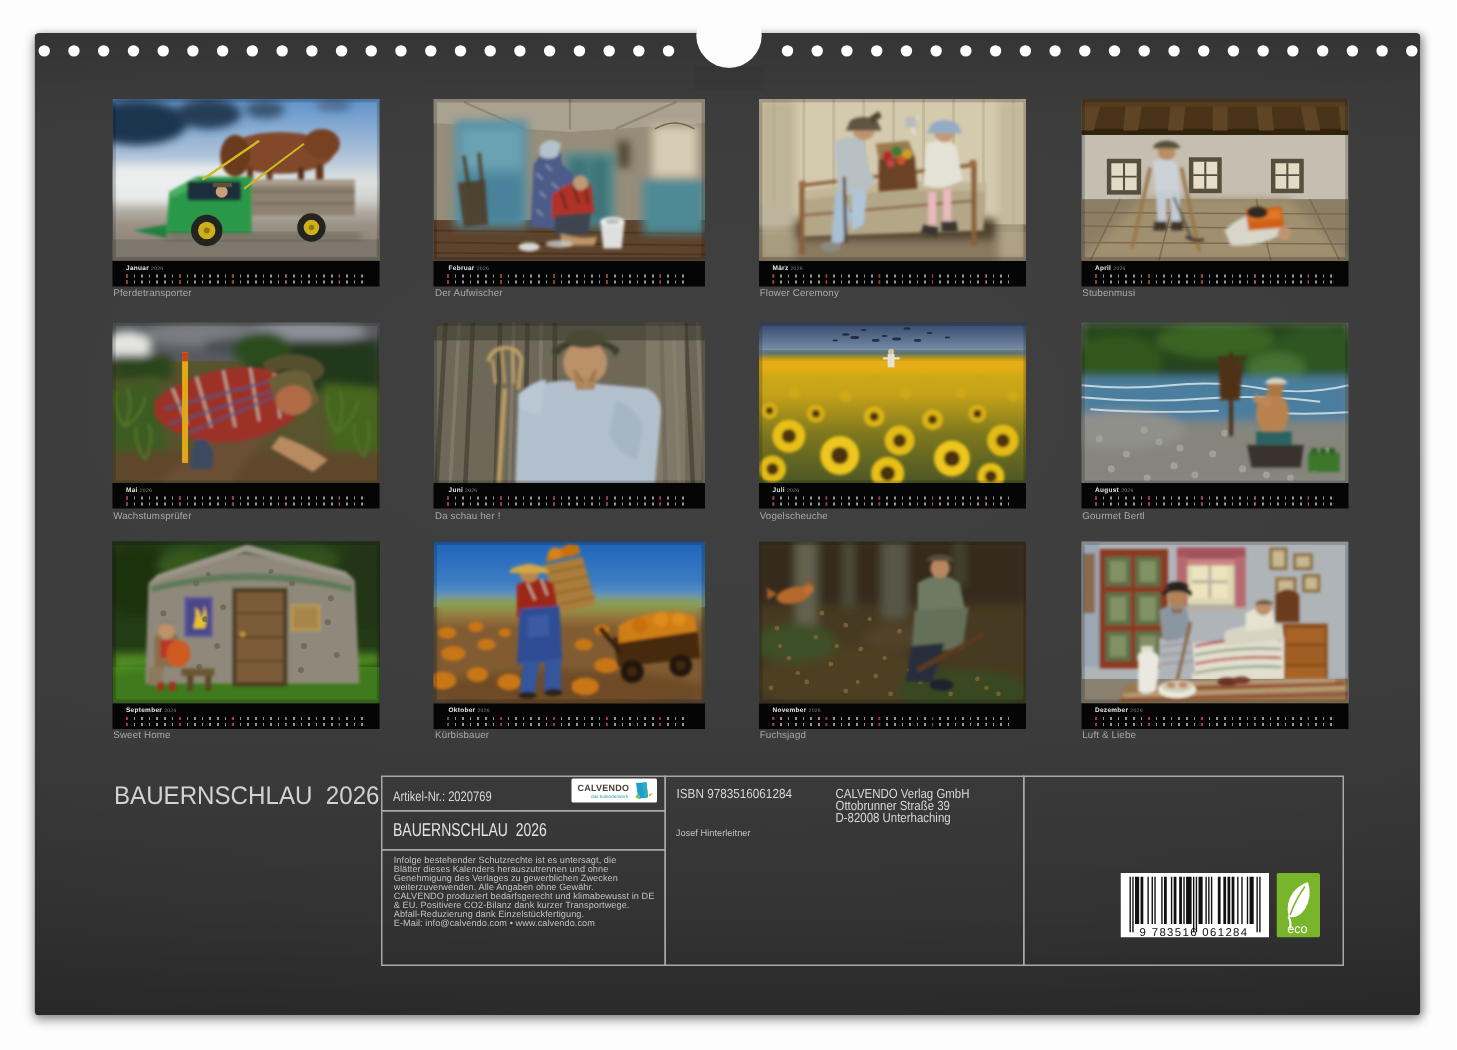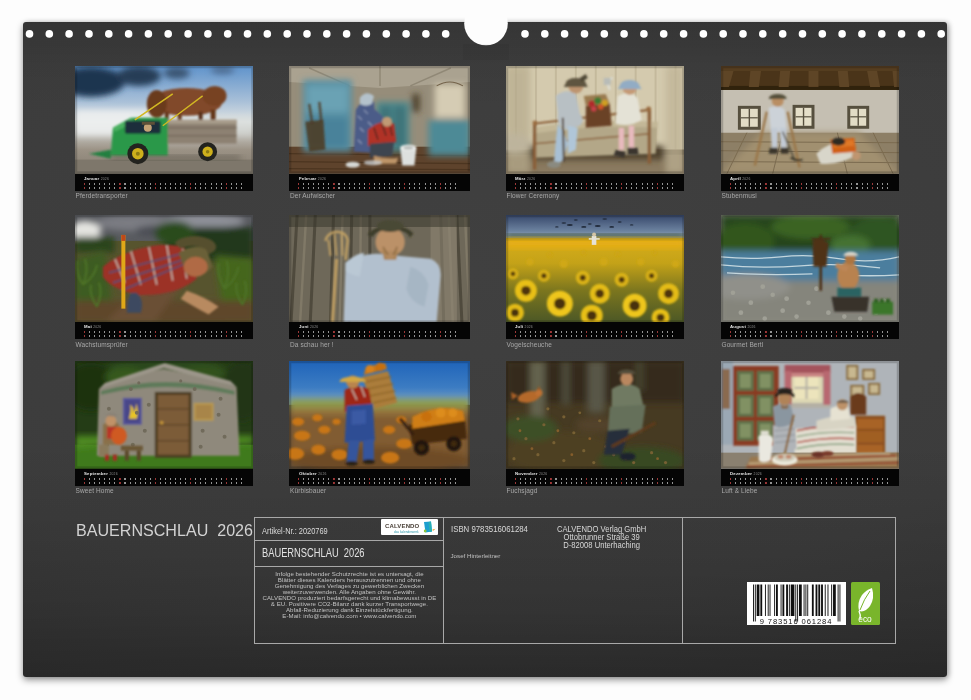--- a/index.html
+++ b/index.html
@@ -1,16 +1,16 @@
 <!DOCTYPE html>
 <html><head><meta charset="utf-8">
 <style>
 * { margin:0; padding:0; box-sizing:border-box; }
 html,body { width:971px; height:700px; background:#fff; font-family:"Liberation Sans", sans-serif; overflow:hidden; }
-#stage { position:relative; width:971px; height:700px; background:#fdfdfd;text-align:center; }
+#stage { position:relative; width:971px; height:700px; background:#fdfdfd; }
 #page { position:absolute; left:23px; top:22px; width:924px; height:655px;
   background:
     linear-gradient(180deg, rgba(0,0,0,0.13) 0px, rgba(0,0,0,0.03) 46px, rgba(0,0,0,0) 90px, rgba(0,0,0,0) 420px, rgba(0,0,0,0.06) 500px, rgba(0,0,0,0.14) 590px, rgba(0,0,0,0.26) 655px),
     radial-gradient(ellipse 130% 90% at 48% 38%, #404040 0%, #3c3c3c 55%, #343434 85%, #303030 100%);
   border-radius:3px;
   box-shadow: 0 3px 7px rgba(0,0,0,0.40), 2px 0 5px rgba(0,0,0,0.18);
 }
 #holes { position:absolute; left:0; top:0; }
 .tile { position:absolute; }
 .photo { display:block; }

